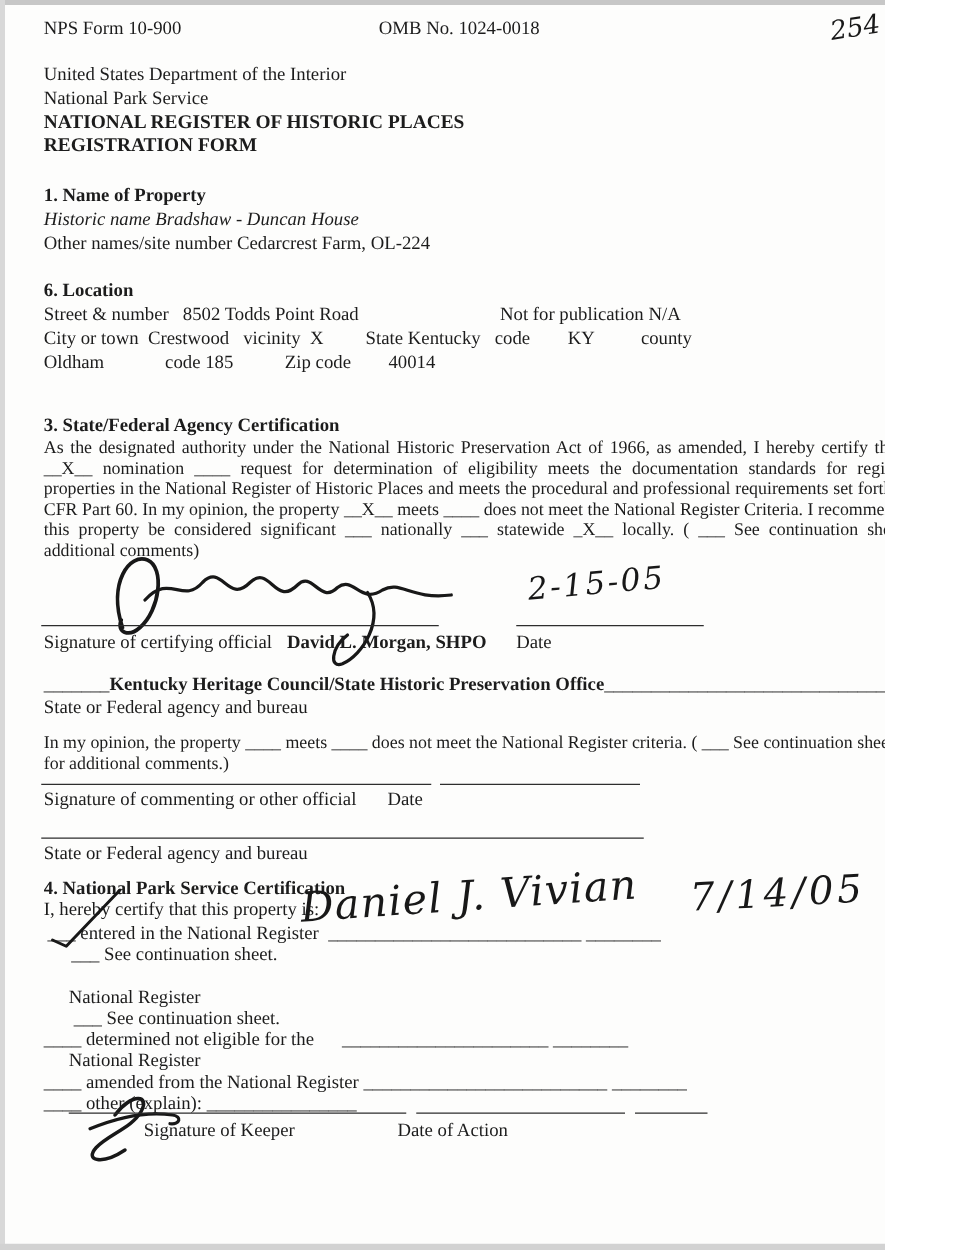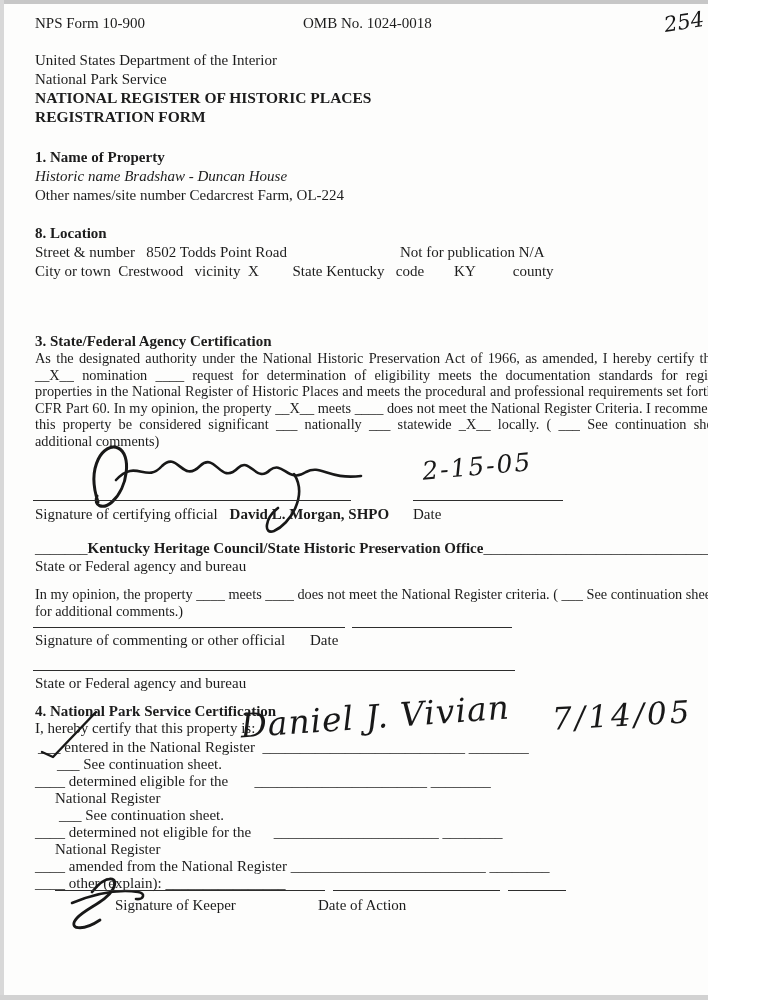--- a/index.html
+++ b/index.html
@@ -41,24 +41,25 @@
 
   <div class="t" style="left:35px; top:51px;">United States Department of the Interior</div>
   <div class="t" style="left:35px; top:70px;">National Park Service</div>
   <div class="t b" style="left:35px; top:89px; font-size:15.5px;">NATIONAL REGISTER OF HISTORIC PLACES</div>
   <div class="t b" style="left:35px; top:108px; font-size:15.5px;">REGISTRATION FORM</div>
 
   <div class="t b" style="left:35px; top:148px;">1. Name of Property</div>
   <div class="t" style="left:35px; top:167px;font-style:italic;">Historic name Bradshaw - Duncan House</div>
   <div class="t" style="left:35px; top:186px;">Other names/site number Cedarcrest Farm, OL-224</div>
 
-  <div class="t b" style="left:35px; top:224px;">8. Location</div>
+  <div class="t b" style="left:35px; top:224px;">6. Location</div>
   <div class="t" style="left:35px; top:243px;">Street &amp; number   8502 Todds Point Road</div>
   <div class="t" style="left:400px; top:243px;">Not for publication N/A</div>
   <div class="t" style="left:35px; top:262px;">City or town  Crestwood   vicinity  X         State Kentucky   code        KY          county</div>
+  <div class="t" style="left:35px; top:281px;">Oldham             code 185           Zip code        40014</div>
 
   <div class="t b" style="left:35px; top:332px;">3. State/Federal Agency Certification</div>
   <div class="para" style="left:35px; top:350px; width:712px;">As the designated authority under the National Historic Preservation Act of 1966, as amended, I hereby certify that this __X__ nomination ____ request for determination of eligibility meets the documentation standards for registering properties in the National Register of Historic Places and meets the procedural and professional requirements set forth in 36 CFR Part 60.  In my opinion, the property __X__ meets ____ does not meet the National Register Criteria. I recommend that this property be considered significant ___ nationally ___ statewide _X__ locally.  ( ___ See continuation sheet for additional comments)</div>
 
   <svg class="ink" style="left:78px; top:438px;" width="300" height="100" viewBox="0 0 300 100">
     <path d="M 20,64 C 8,28 26,4 40,10 C 54,16 50,50 34,64 C 25,72 15,68 19,58" stroke-width="3"></path>
     <path d="M 38,42 C 58,20 68,46 84,28 C 100,12 104,46 122,28 C 138,13 142,48 160,30 C 172,18 178,46 192,32 C 205,22 210,46 228,34 C 243,26 250,42 283,38" stroke-width="2.6"></path>
     <path d="M 216,36 C 230,58 212,86 196,93 C 185,97 187,80 200,70" stroke-width="2.6"></path>
   </svg>
   <div class="hand" style="left:422px; top:452px; font-size:25px; transform:rotate(-5deg); letter-spacing:2px;">2-15-05</div>
@@ -78,21 +79,20 @@
   <div class="t" style="left:310px; top:631px;">Date</div>
 
   <div class="hline" style="left:33px; top:670px; width:482px;"></div>
   <div class="t" style="left:35px; top:674px;">State or Federal agency and bureau</div>
 
   <div class="t b" style="left:35px; top:702px;">4. National Park Service Certification</div>
   <div class="t" style="left:38px; top:738px;">___ entered in the National Register  ___________________________ ________</div>
 
   <div class="t" style="left:35px; top:719px;">I, hereby certify that this property is:</div>
   <div class="t" style="left:57px; top:755px;">___ See continuation sheet.</div>
-  <div class="t" style="left:35px; top:772px;">____ determined eligible for the       _______________________ ________</div>
   <div class="t" style="left:55px; top:789px;">National Register</div>
   <div class="t" style="left:59px; top:806px;">___ See continuation sheet.</div>
   <div class="t" style="left:35px; top:823px;">____ determined not eligible for the      ______________________ ________</div>
   <div class="t" style="left:55px; top:840px;">National Register</div>
   <div class="t" style="left:35px; top:857px;">____ amended from the National Register __________________________ ________</div>
   <div class="t" style="left:35px; top:874px;">____ other (explain): ________________</div>
 
   <svg class="ink" style="left:36px; top:704px;" width="70" height="58" viewBox="0 0 70 58">
     <path d="M 6,48 L 17,53 L 60,8" stroke-width="2.4"></path>
   </svg>

